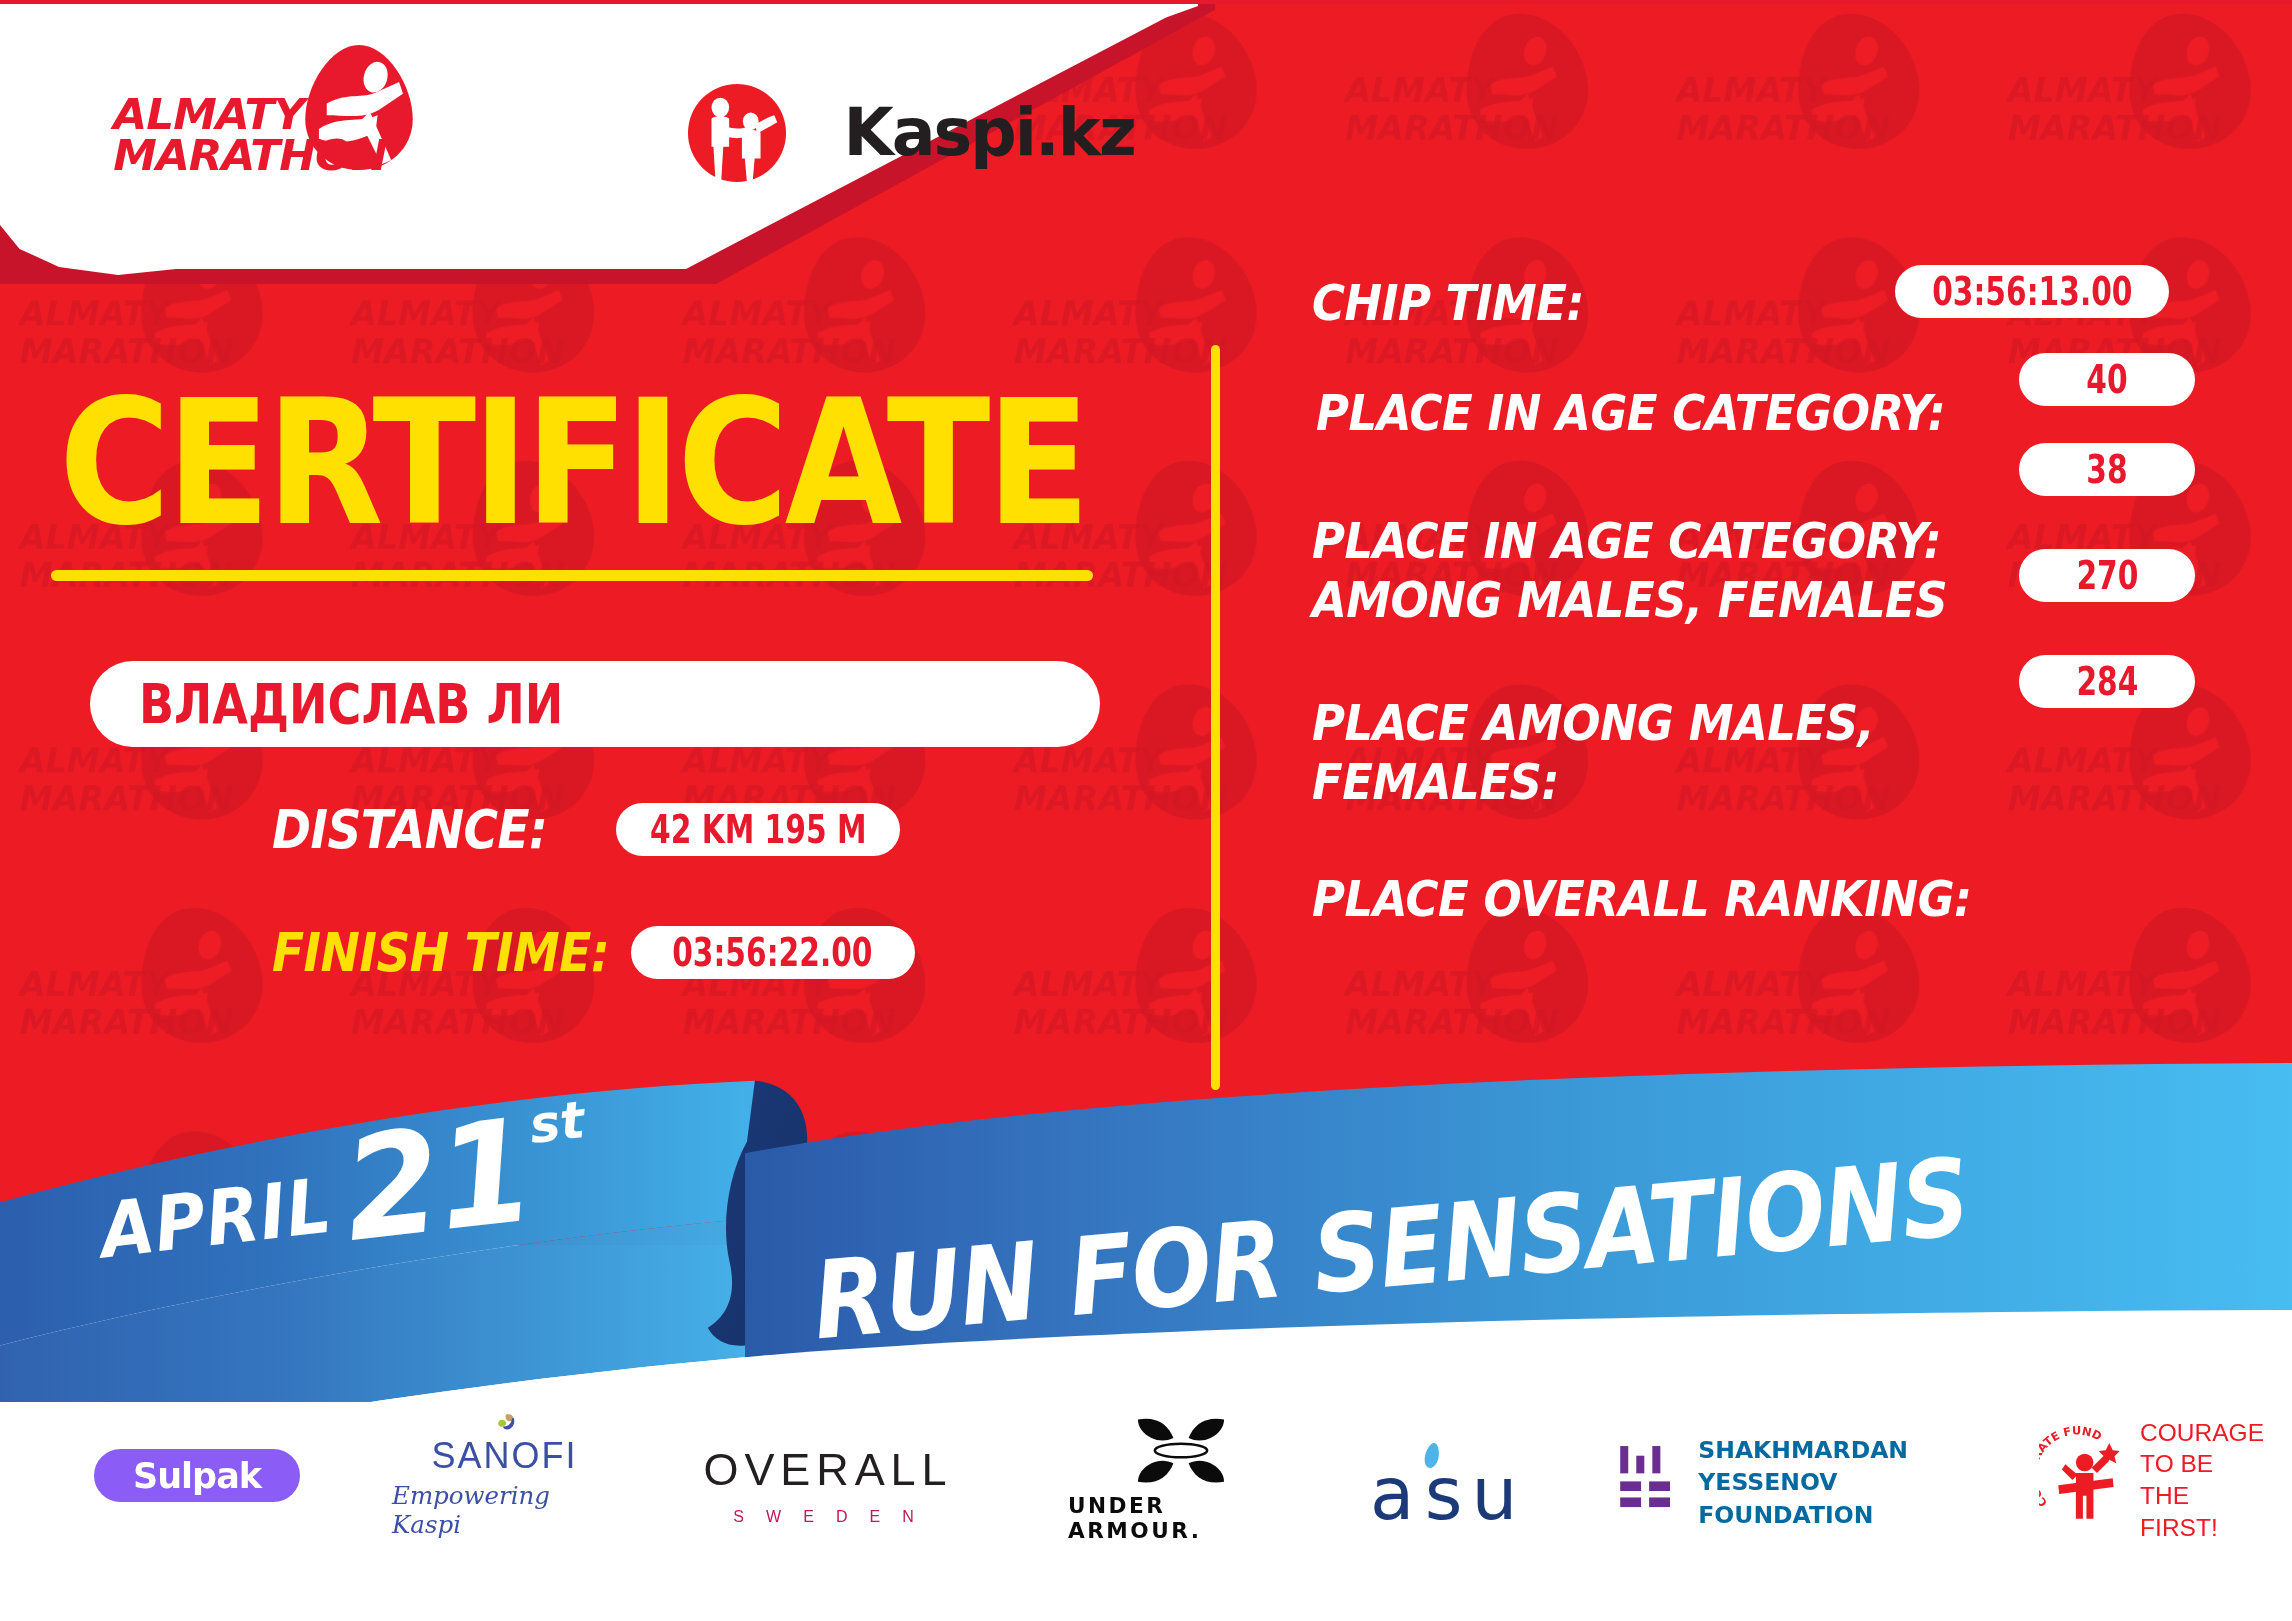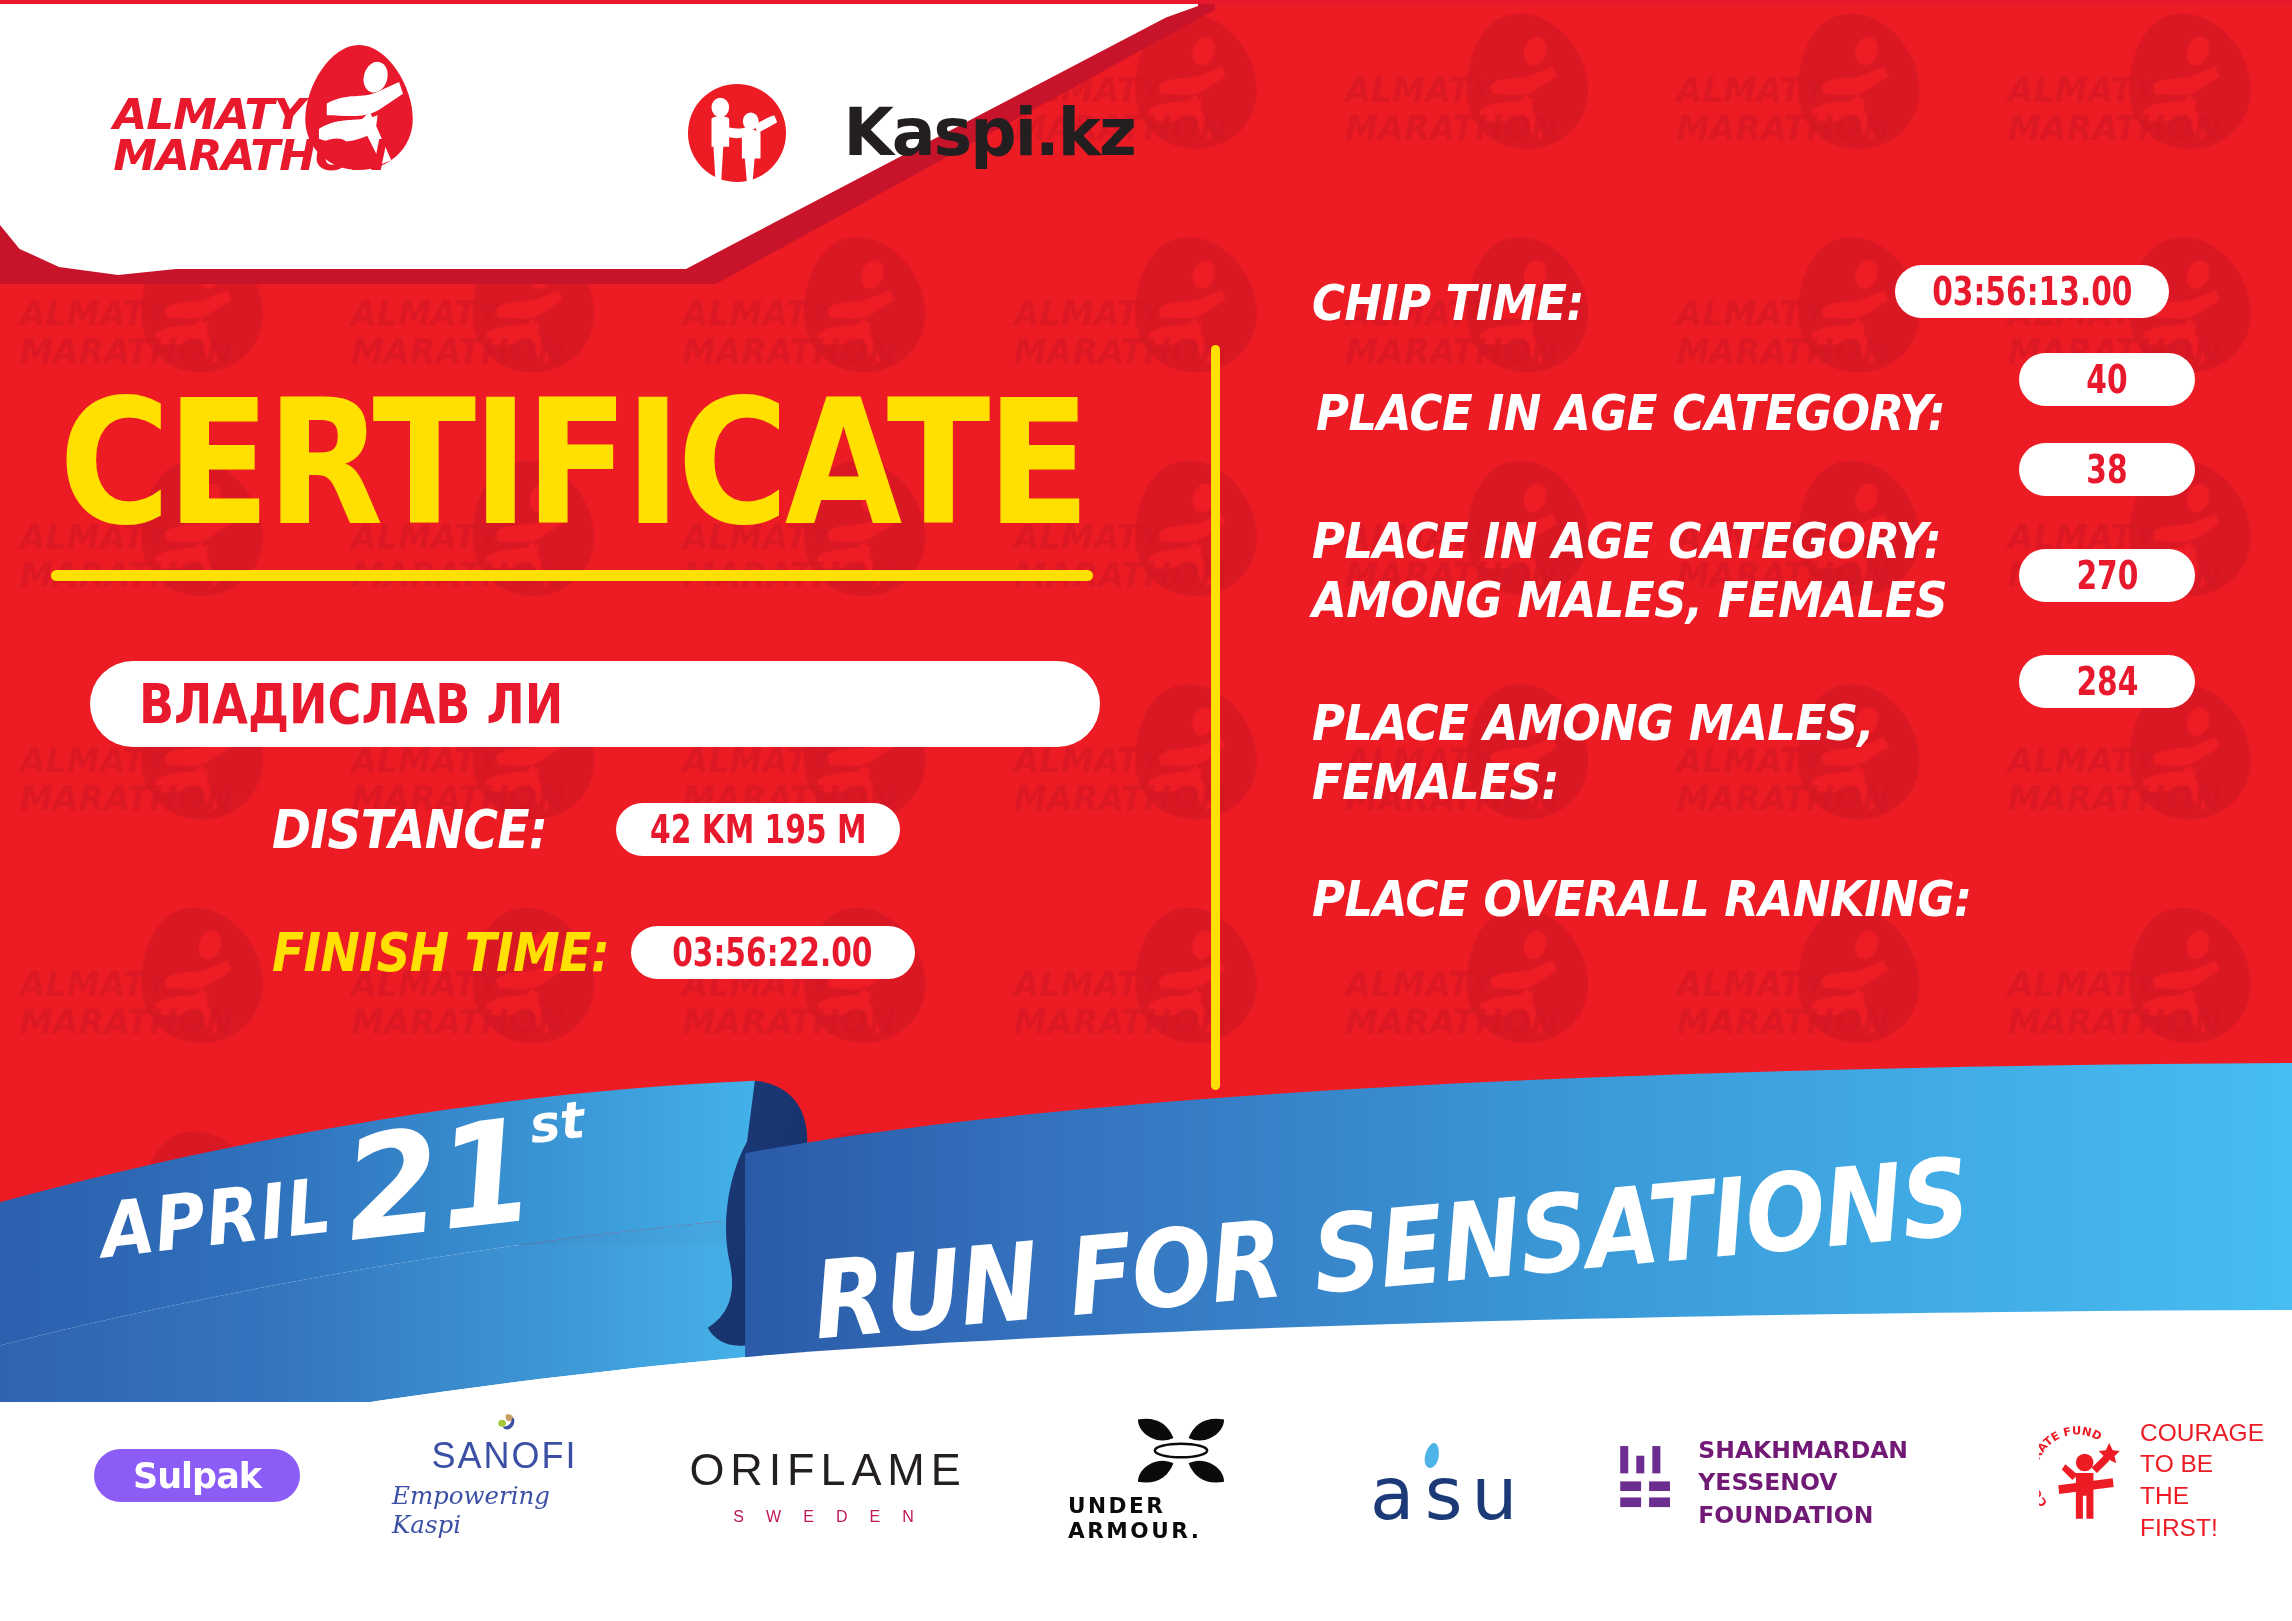--- a/index.html
+++ b/index.html
@@ -239,21 +239,21 @@
   }
   .ua { left:1068px; top:13.7px; width:225px; height:127px; flex-direction:column; }
   .ua .ua-name {
     font-family:"DejaVu Sans", sans-serif; font-weight:bold;
     font-size:21.6px; color:#0b0b0b; letter-spacing:2.5px; margin-top:7.8px;
   }
   .asu { left:1367px; top:25.5px; width:176px; height:108px; }
   .yessenov { left:1617px; top:19.6px; width:372px; height:122px; display:flex; align-items:center; gap:23.5px; }
   .yessenov .y-text {
     font-family:"DejaVu Sans", sans-serif; font-weight:bold;
-    font-size:23.5px; color:#701a75; line-height:1.38; letter-spacing:0px;
+    font-size:23.5px; color:#0369a1; line-height:1.38; letter-spacing:0px;
     white-space:pre-line;
   }
   .courage { left:2039px; top:9.8px; width:225px; height:137px; display:flex; align-items:center; gap:9.8px; }
   .courage .c-text {
     font-family:"Liberation Sans", sans-serif;
     font-size:24.5px; color:#ed1b24; line-height:1.3; white-space:pre-line;
   }
 </style>
 </head>
 <body>
@@ -436,21 +436,21 @@
       <svg width="90" height="63" viewBox="0 0 92 64">
         <path d="M50 2 C66 -2 78 6 76 18 C74 28 62 30 54 24 C48 19 46 8 50 2 Z" fill="#c9a063"></path>
         <path d="M78 14 C84 26 80 46 66 54 C54 61 40 56 38 46 C54 48 68 38 70 24 C71 18 74 14 78 14 Z" fill="#3b4fa4"></path>
         <path d="M26 24 C38 18 50 24 50 34 C50 44 38 50 28 46 C20 43 18 30 26 24 Z" fill="#a5c738"></path>
       </svg>
       <div class="s-name">SANOFI</div>
       <div class="s-tag">Empowering Kaspi</div>
     </div>
 
     <div class="sponsor oriflame">
-      <div class="o-name">ORIFLAME</div>
+      <div class="o-name">OVERALL</div>
       <div class="o-sub">S W E D E N</div>
     </div>
 
     <div class="sponsor ua">
       <svg width="116" height="80" viewBox="0 0 118 82">
         <path d="M8 4 C30 0 44 10 50 26 C42 30 32 30 24 26 C14 21 8 13 8 4 Z" fill="#0b0b0b"></path>
         <path d="M110 4 C110 13 104 21 94 26 C86 30 76 30 68 26 C74 10 88 0 110 4 Z" fill="#0b0b0b"></path>
         <path d="M8 78 C8 69 14 61 24 56 C32 52 42 52 50 56 C44 72 30 82 8 78 Z" fill="#0b0b0b"></path>
         <path d="M110 78 C88 82 74 72 68 56 C76 52 86 52 94 56 C104 61 110 69 110 78 Z" fill="#0b0b0b"></path>
         <ellipse cx="59" cy="41" rx="31" ry="8" fill="#ffffff" stroke="#0b0b0b" stroke-width="3"></ellipse>

